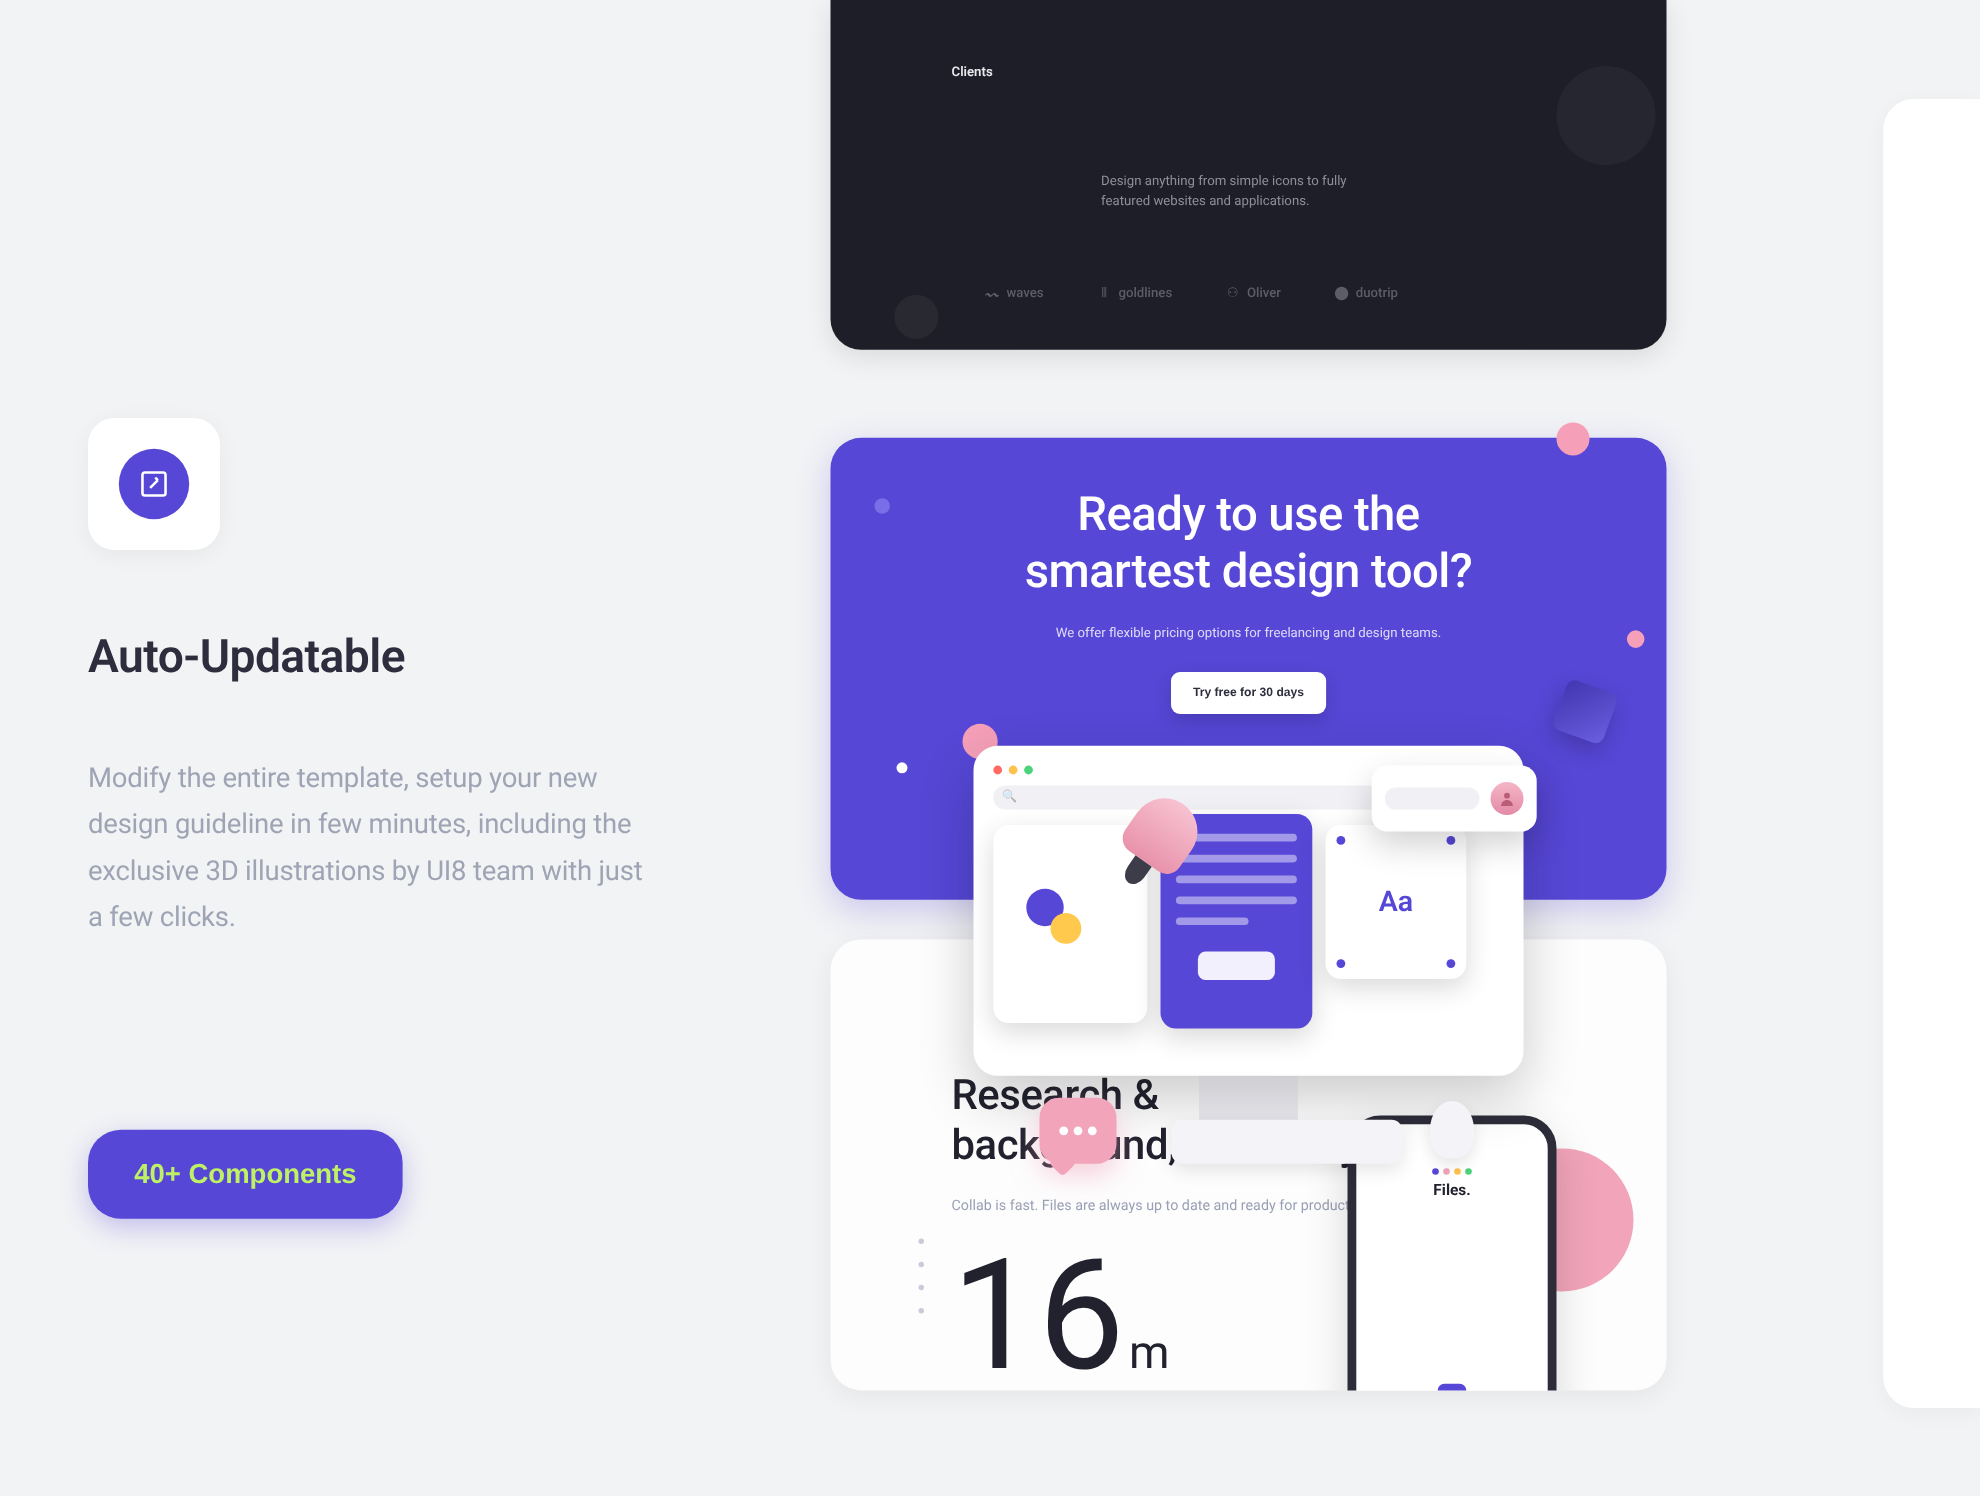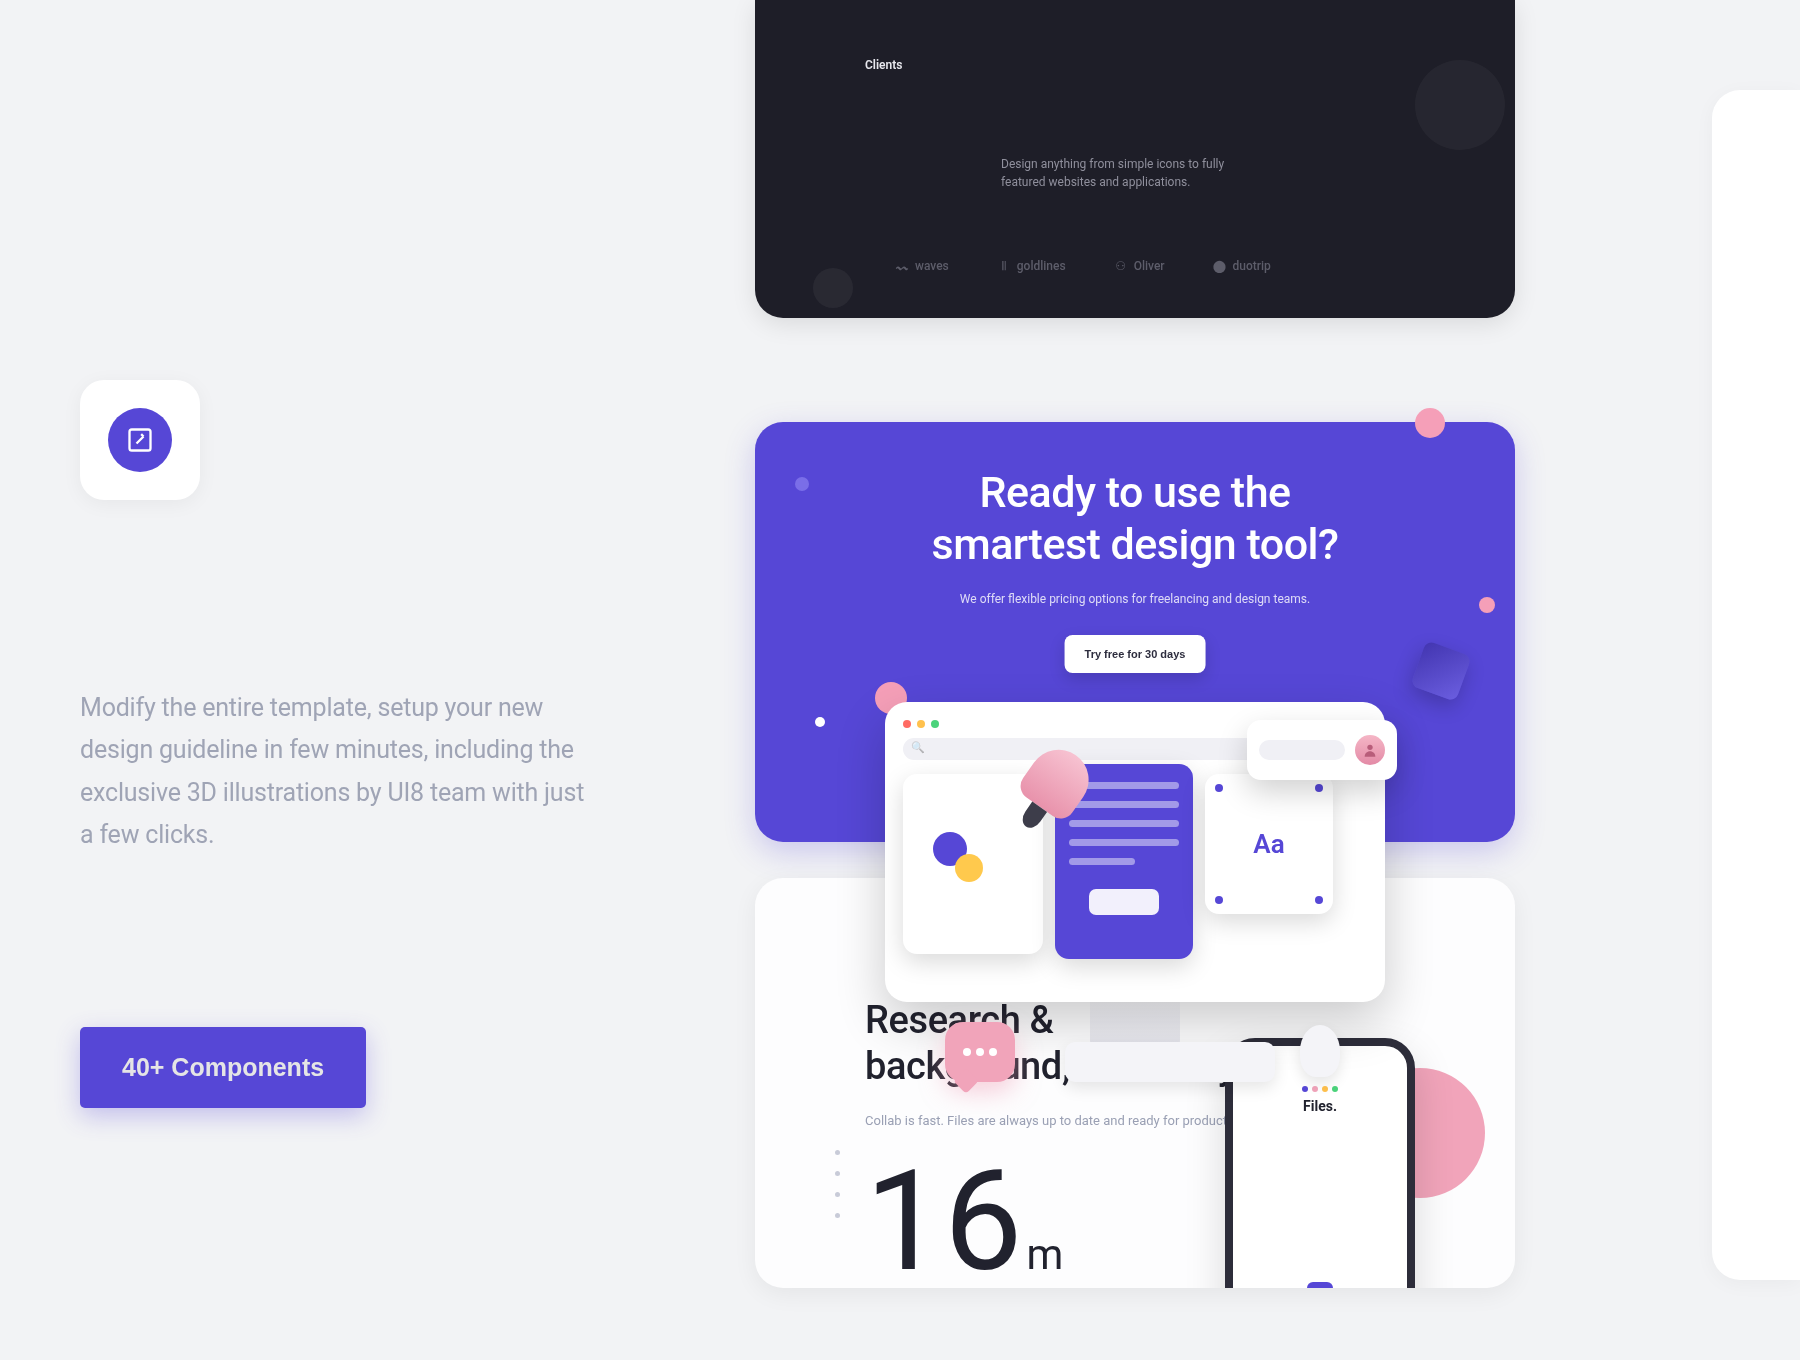--- a/index.html
+++ b/index.html
@@ -58,25 +58,25 @@
   font-weight: 400;
   color: #9FA4B5;
   line-height: 1.7;
   margin-bottom: 170px;
   letter-spacing: -0.2px;
 }
 
 .components-btn {
   display: inline-block;
   background: #5647D6;
-  color: #e5e5e5;
+  color: #bef264;
   font-size: 25px;
   font-weight: 600;
   padding: 26px 42px;
-  border-radius: 5px;
+  border-radius: 30px;
   border: none;
   cursor: pointer;
   box-shadow: 0 8px 24px rgba(86,71,214,0.3);
 }
 
 
 .right-section {
   position: absolute;
   left: 755px;
   top: 0;
@@ -148,21 +148,21 @@
   font-weight: 500;
 }
 .client-logo .li { width: 14px; height: 14px; display:inline-flex; align-items:center; justify-content:center;}
 
 
 .preview-purple {
   width: 760px;
   height: 420px;
   background: #5647D6;
   border-radius: 28px;
-  margin-top: 104px;
+  margin-top: 80px;
   position: relative;
   overflow: visible;
   box-shadow: 0 10px 30px rgba(86,71,214,0.25);
 }
 
 .purple-heading {
   position: absolute;
   left: 0; right: 0;
   top: 45px;
   text-align: center;
@@ -368,21 +368,21 @@
   <div class="icon-card">
     <div class="icon-circle">
       <svg viewBox="0 0 24 24" fill="none" stroke="white" stroke-width="2">
         <rect x="3" y="3" width="18" height="18" rx="2"></rect>
         <path d="M9 15l6-6M13 7l2 2"></path>
       </svg>
     </div>
   </div>
 
   <h2 class="section-title">
-    <br>
+    <span>Auto-Updatable</span><br>
   </h2>
 
   <p class="section-desc">Modify the entire template, setup your new design guideline in few minutes, including the exclusive 3D illustrations by UI8 team with just a few clicks.</p>
 
   <button class="components-btn">40+ Components</button>
 </div>
 
 <div class="right-section">
 
   <div class="preview-dark">

